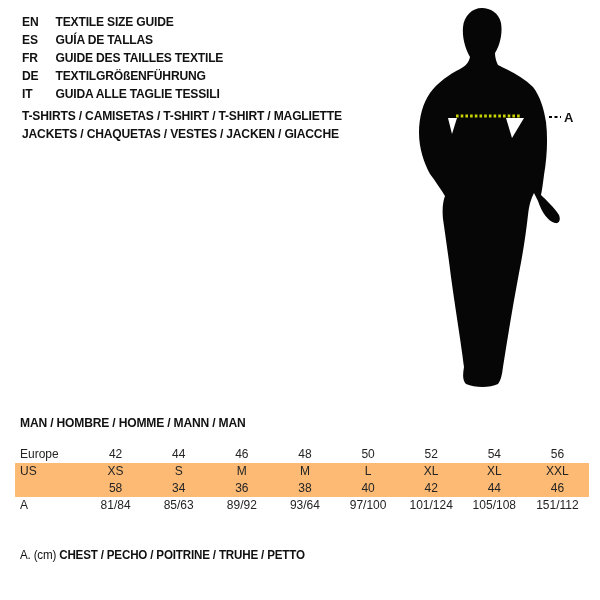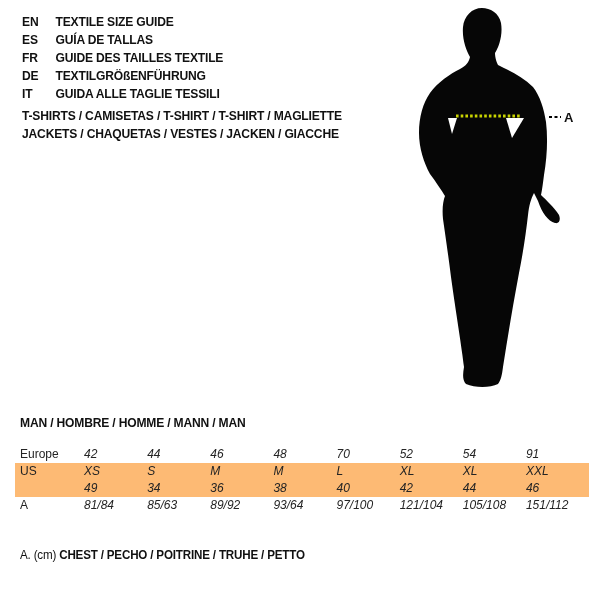--- a/index.html
+++ b/index.html
@@ -26,21 +26,21 @@
 
   
   .section-title{position:absolute;left:20px;top:415px;font-size:13px;font-weight:700;white-space:nowrap;}
 
   
   .size-table{position:absolute;left:15px;top:446px;width:574px;font-size:12px;color:#242424;}
   .t-header{height:16px;line-height:16px;background:#c5c5c5;padding-left:5px;white-space:nowrap;}
   .t-row{display:flex;height:17px;line-height:17px;}
   .t-row.shaded{background:#fdba74;}
   .t-label{width:64px;padding-left:5px;flex:none;}
-  .t-cell{flex:1;font-style:italic;}
+  .t-cell{flex:1;text-align:center;}
 
   
   .footnote{position:absolute;left:20px;top:548px;font-size:12.5px;white-space:nowrap;}
   .footnote .fn-prefix{font-weight:400;}
   .footnote .fn-label{font-weight:700;}
 </style>
 </head>
 <body>
 
 <div class="canvas">
@@ -115,58 +115,58 @@
   <div class="section-title cond">MAN / HOMBRE / HOMME / MANN / MAN</div>
 
   <div class="size-table">
 
     <div class="t-row">
       <span class="t-label">Europe</span>
       <span class="t-cell">42</span>
       <span class="t-cell">44</span>
       <span class="t-cell">46</span>
       <span class="t-cell">48</span>
-      <span class="t-cell">70</span>
+      <span class="t-cell">50</span>
       <span class="t-cell">52</span>
       <span class="t-cell">54</span>
-      <span class="t-cell">91</span>
+      <span class="t-cell">56</span>
     </div>
 
     <div class="t-row shaded">
       <span class="t-label">US</span>
       <span class="t-cell">XS</span>
       <span class="t-cell">S</span>
       <span class="t-cell">M</span>
       <span class="t-cell">M</span>
       <span class="t-cell">L</span>
       <span class="t-cell">XL</span>
       <span class="t-cell">XL</span>
       <span class="t-cell">XXL</span>
     </div>
 
     <div class="t-row shaded">
       <span class="t-label"></span>
-      <span class="t-cell">49</span>
+      <span class="t-cell">58</span>
       <span class="t-cell">34</span>
       <span class="t-cell">36</span>
       <span class="t-cell">38</span>
       <span class="t-cell">40</span>
       <span class="t-cell">42</span>
       <span class="t-cell">44</span>
       <span class="t-cell">46</span>
     </div>
 
     <div class="t-row">
       <span class="t-label">A</span>
       <span class="t-cell">81/84</span>
       <span class="t-cell">85/63</span>
       <span class="t-cell">89/92</span>
       <span class="t-cell">93/64</span>
       <span class="t-cell">97/100</span>
-      <span class="t-cell">121/104</span>
+      <span class="t-cell">101/124</span>
       <span class="t-cell">105/108</span>
       <span class="t-cell">151/112</span>
     </div>
   </div>
 
   <div class="footnote cond">
     <span class="fn-prefix">A. (cm)</span>
     <span class="fn-label">CHEST / PECHO / POITRINE / TRUHE / PETTO</span>
   </div>
 

